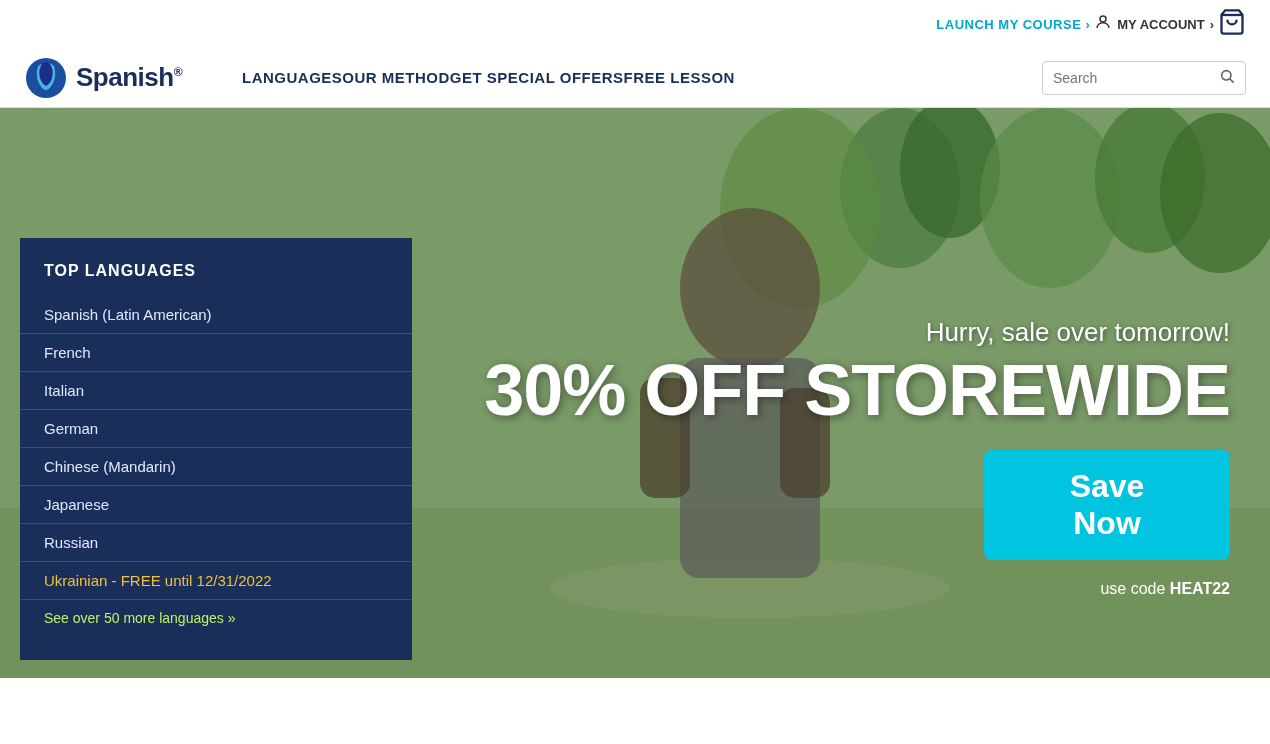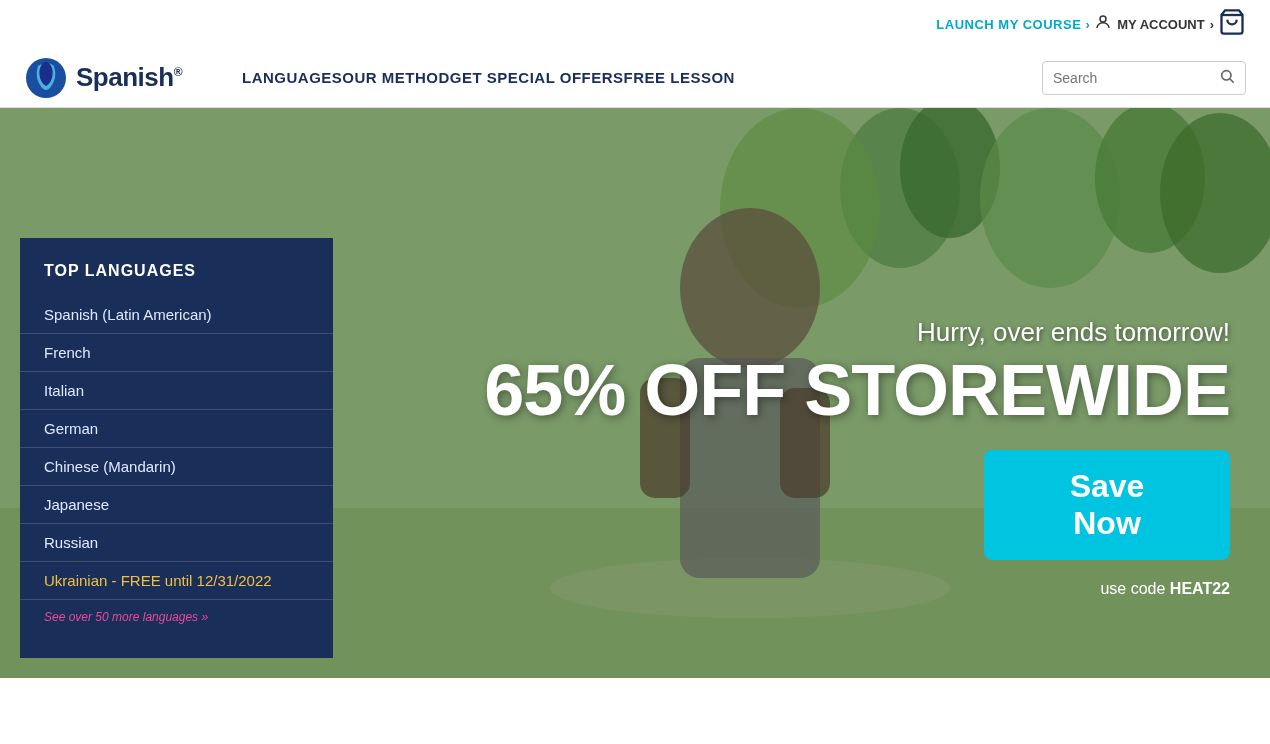--- a/index.html
+++ b/index.html
@@ -132,21 +132,21 @@
         linear-gradient(135deg, rgba(80,110,70,0.8) 0%, rgba(60,80,50,0.5) 50%, rgba(40,60,40,0.3) 100%);
     }
 
     
     .languages-panel {
       position: absolute;
       top: 130px;
       left: 20px;
       background: #1a2e5a;
       color: #fff;
-      width: 313px;
+      width: 392px;
       padding: 24px 0 24px 0;
       z-index: 10;
     }
     .lang-title {
       font-size: 16px;
       font-weight: 700;
       letter-spacing: 1px;
       text-transform: uppercase;
       padding: 0 24px 16px 24px;
       color: #fff;
@@ -161,23 +161,22 @@
       border-bottom: 1px solid rgba(255,255,255,0.15);
       cursor: pointer;
     }
     .lang-item:last-child {
       border-bottom: none;
     }
     .lang-item.free {
       color: #f0c040;
     }
     .lang-item.see-more {
-      color: #ec4899;
-      font-size: 12px;
-      font-style: italic;
+      color: #bef264;
+      font-size: 14px;
     }
 
     
     .promo-area {
       position: absolute;
       right: 40px;
       bottom: 80px;
       text-align: right;
       z-index: 10;
     }
@@ -318,20 +317,20 @@
       <li class="lang-item">German</li>
       <li class="lang-item">Chinese (Mandarin)</li>
       <li class="lang-item">Japanese</li>
       <li class="lang-item">Russian</li>
       <li class="lang-item free">Ukrainian - FREE until 12/31/2022</li>
       <li class="lang-item see-more">See over 50 more languages »</li>
     </ul>
   </div>
 
   <div class="promo-area">
-    <div class="hurry-text">Hurry, over ends tomorrow!</div>
-    <div class="discount-text">65% OFF STOREWIDE</div>
+    <div class="hurry-text">Hurry, sale over tomorrow!</div>
+    <div class="discount-text">30% OFF STOREWIDE</div>
     <button class="save-btn">Save Now</button>
     <div class="use-code">
       <span>use code </span><strong>HEAT22</strong>
     </div>
   </div>
 </div>
 
 </body></html>

